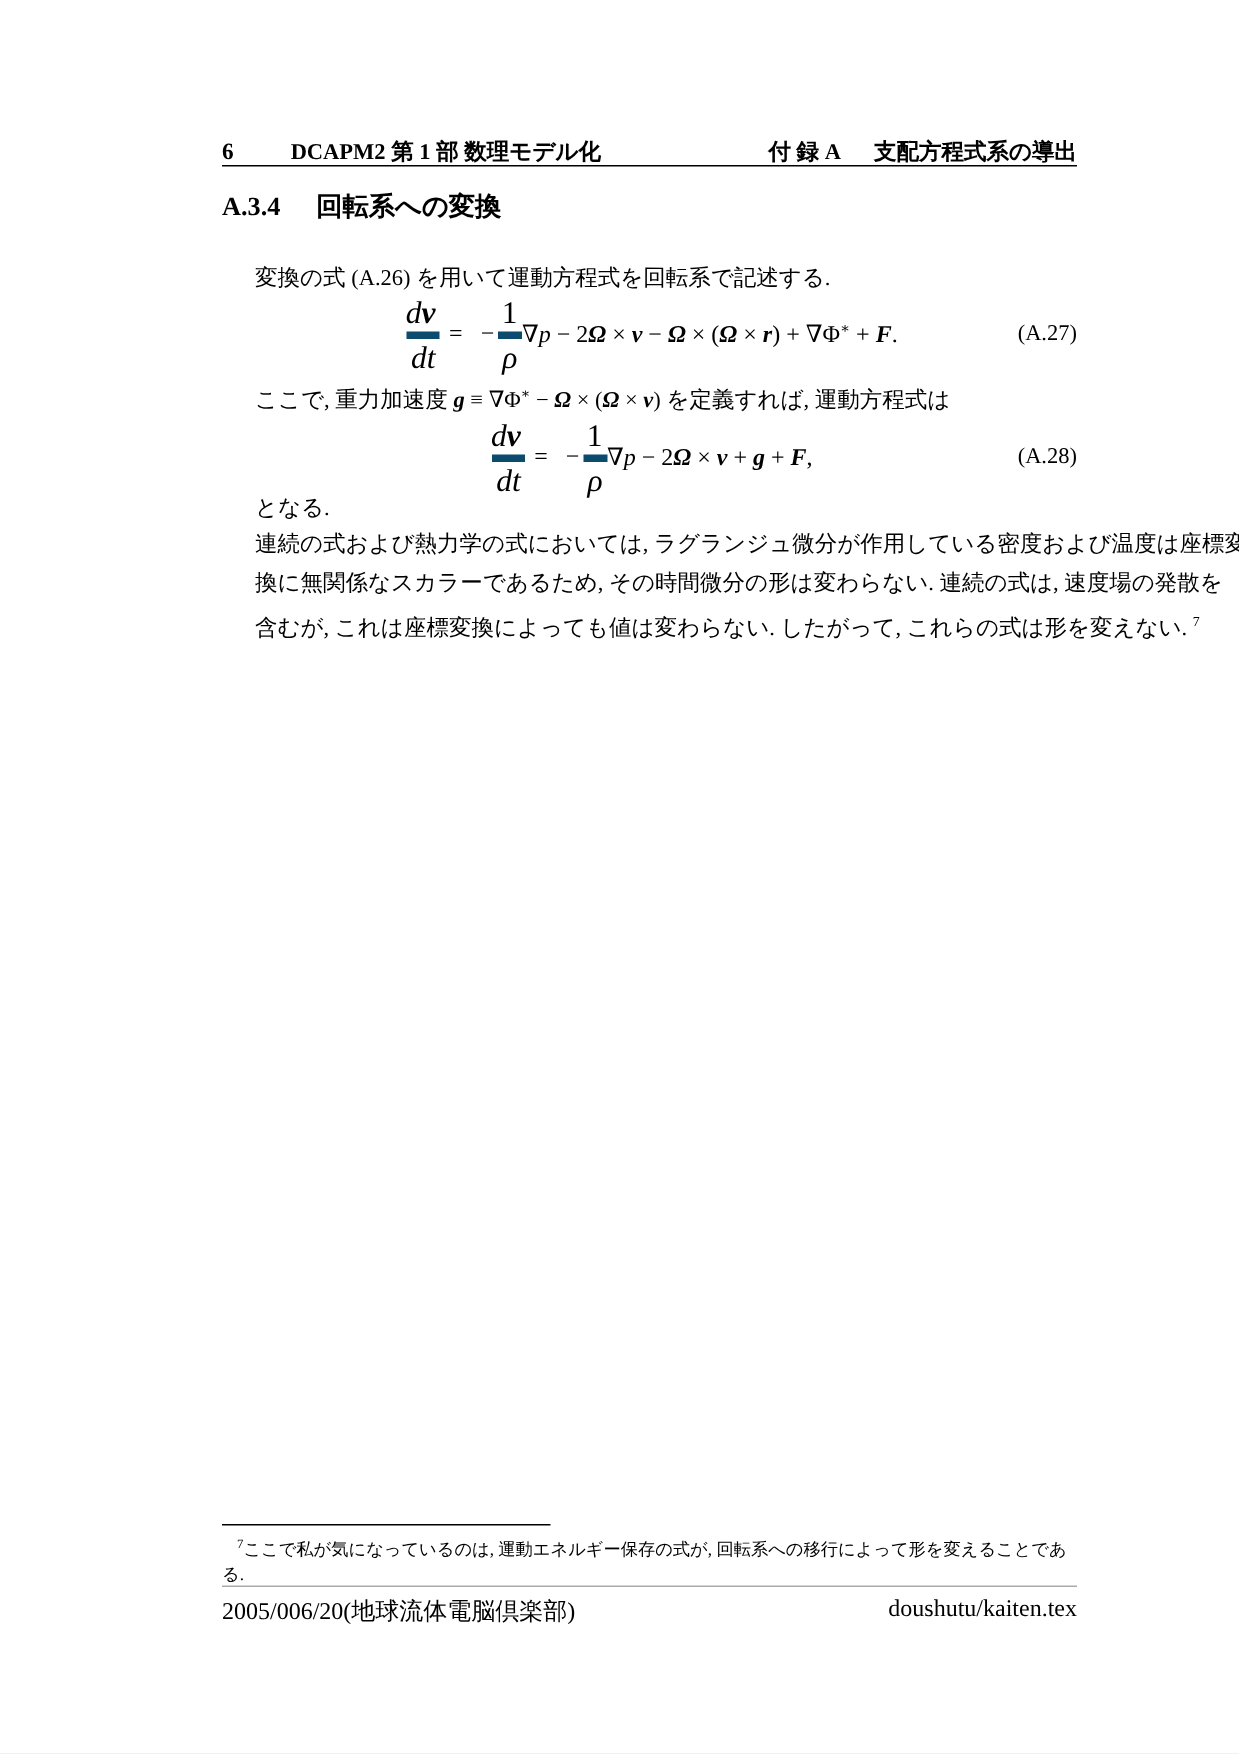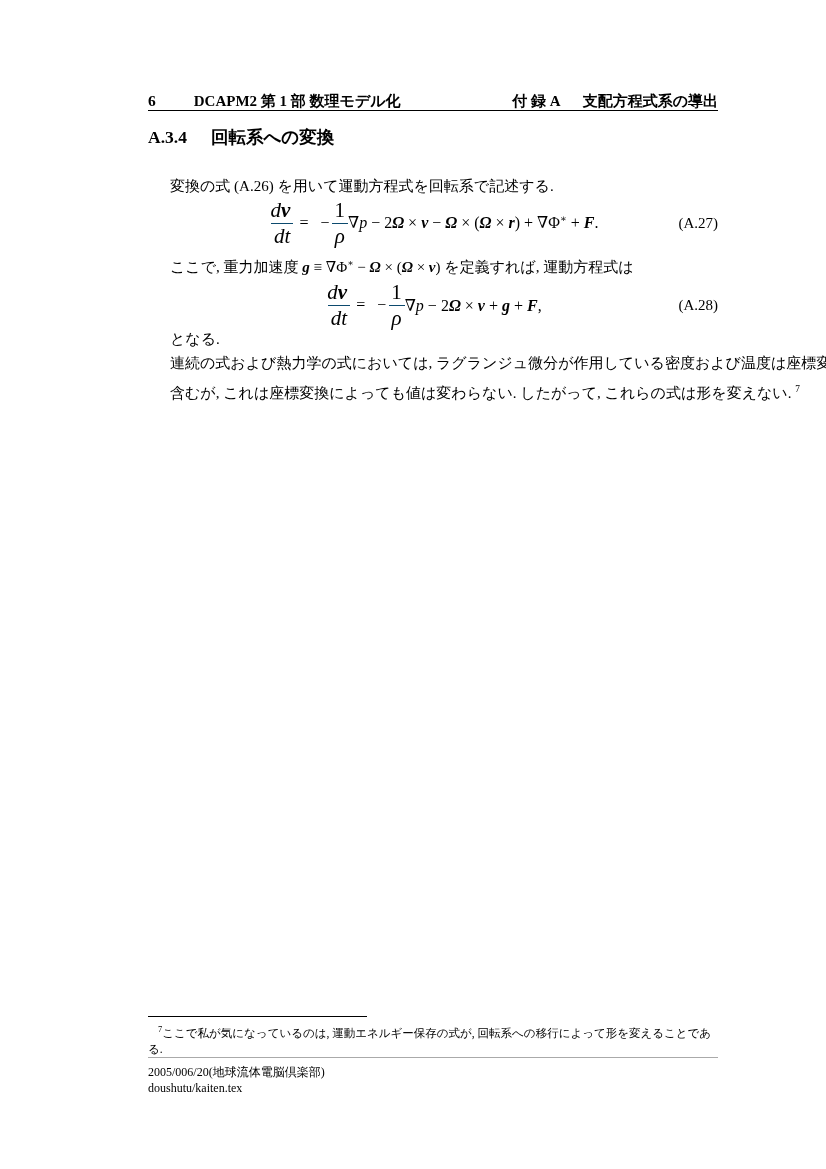--- a/index.html
+++ b/index.html
@@ -34,38 +34,38 @@
   .para-tonaru { top:326px; }
   .para-block  { top:350px; text-align:justify; }
   .para-block .bodyline { display:block; white-space:nowrap; }
 
   
   .equation { display:flex; align-items:center; justify-content:center; font-size:16px; }
   .eq-1 { top:198px; height:50px; }
   .eq-2 { top:280px; height:50px; }
   .eq-number { position:absolute; right:0; top:50%; transform:translateY(-50%); font-size:15px; }
   .frac { display:inline-flex; flex-direction:column; align-items:flex-end; font-size:21px; line-height:1.15; vertical-align:middle; }
-  .frac .den { border-top:1px solid #0c4a6e; }
+  .frac .den { border-top:5px solid #0c4a6e; }
   .frac .num, .frac .den { padding:0 3px; }
   .eq-op { padding:0 6px; }
   .eq-minus { padding:0 2px 0 6px; }
   .rhs { white-space:pre; }
 
   
   .it { font-style:italic; }
   .bi { font-style:italic; font-weight:bold; }
   .sup { font-size:62%; vertical-align:super; }
   sup.fnref { font-size:62%; }
 
   
   .footnote-rule { top:1016px; width:219px; height:0; border-top:1px solid #000; }
   .footnote { top:1021px; font-size:11.5px; line-height:16px; }
   .footnote .marker { font-size:8.5px; vertical-align:super; margin-left:10px; }
   .footer-rule { top:1057px; height:0; border-top:1px solid #aaaaaa; }
-  .footer-row { top:1064px; display:flex; justify-content:space-between; font-size:12px;flex-direction:column; }
+  .footer-row { top:1064px; display:flex; justify-content:space-between; font-size:16px; }
 </style>
 </head>
 <body>
 
 <div class="page">
 
   <div class="content header-row">
     <div class="header-left">
       <span class="header-pagenum">6</span>
       <span>DCAPM2 第 1 部 数理モデル化</span>
@@ -115,20 +115,21 @@
       <span class="den"><span class="it">ρ</span></span>
     </span>
     <span class="rhs"><span>∇</span><span class="it">p</span><span> − 2</span><span class="bi">Ω</span><span> × </span><span class="bi">v</span><span> + </span><span class="bi">g</span><span> + </span><span class="bi">F</span><span>,</span></span>
     <span class="eq-number">(A.28)</span>
   </div>
 
   <div class="content para para-tonaru">となる.</div>
 
   <div class="content para para-block">
     <span class="bodyline">連続の式および熱力学の式においては, ラグランジュ微分が作用している密度および温度は座標変</span>
+    <span class="bodyline">換に無関係なスカラーであるため, その時間微分の形は変わらない. 連続の式は, 速度場の発散を</span>
     <span class="bodyline"><span>含むが, これは座標変換によっても値は変わらない. したがって, これらの式は形を変えない. </span><sup class="fnref">7</sup></span>
   </div>
 
   <div class="content footnote-rule"></div>
   <div class="content footnote">
     <span class="marker">7</span><span>ここで私が気になっているのは, 運動エネルギー保存の式が, 回転系への移行によって形を変えることである.</span>
   </div>
 
   <div class="content footer-rule"></div>
   <div class="content footer-row">

